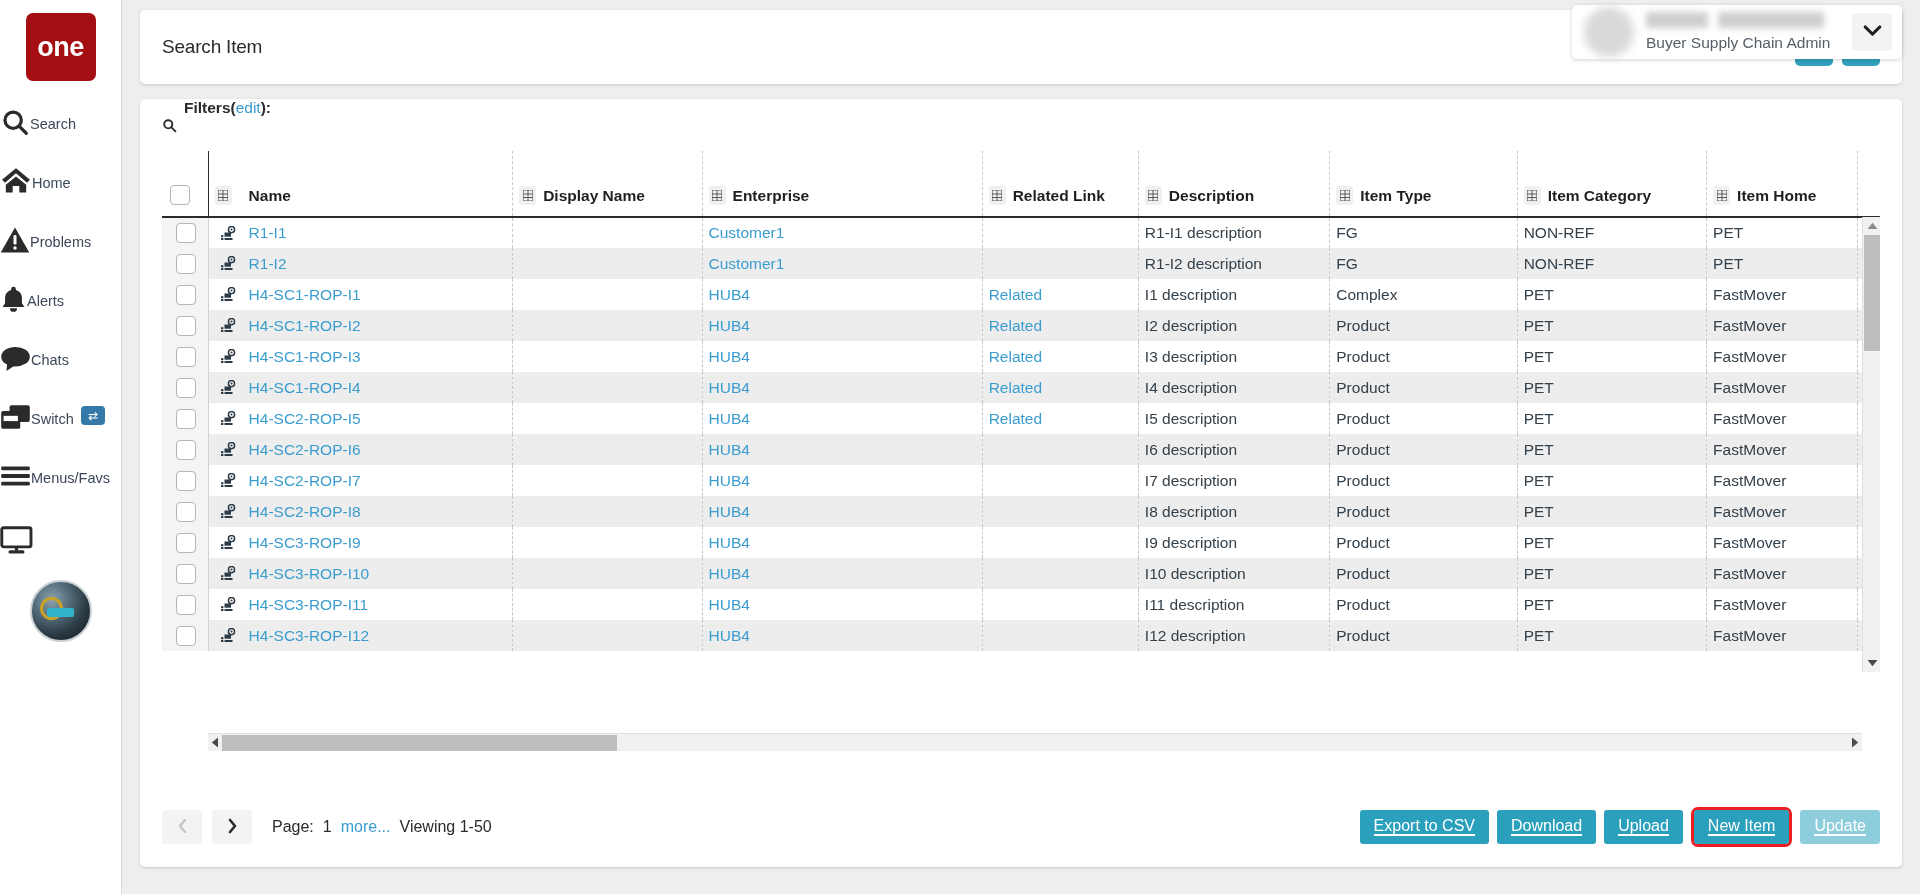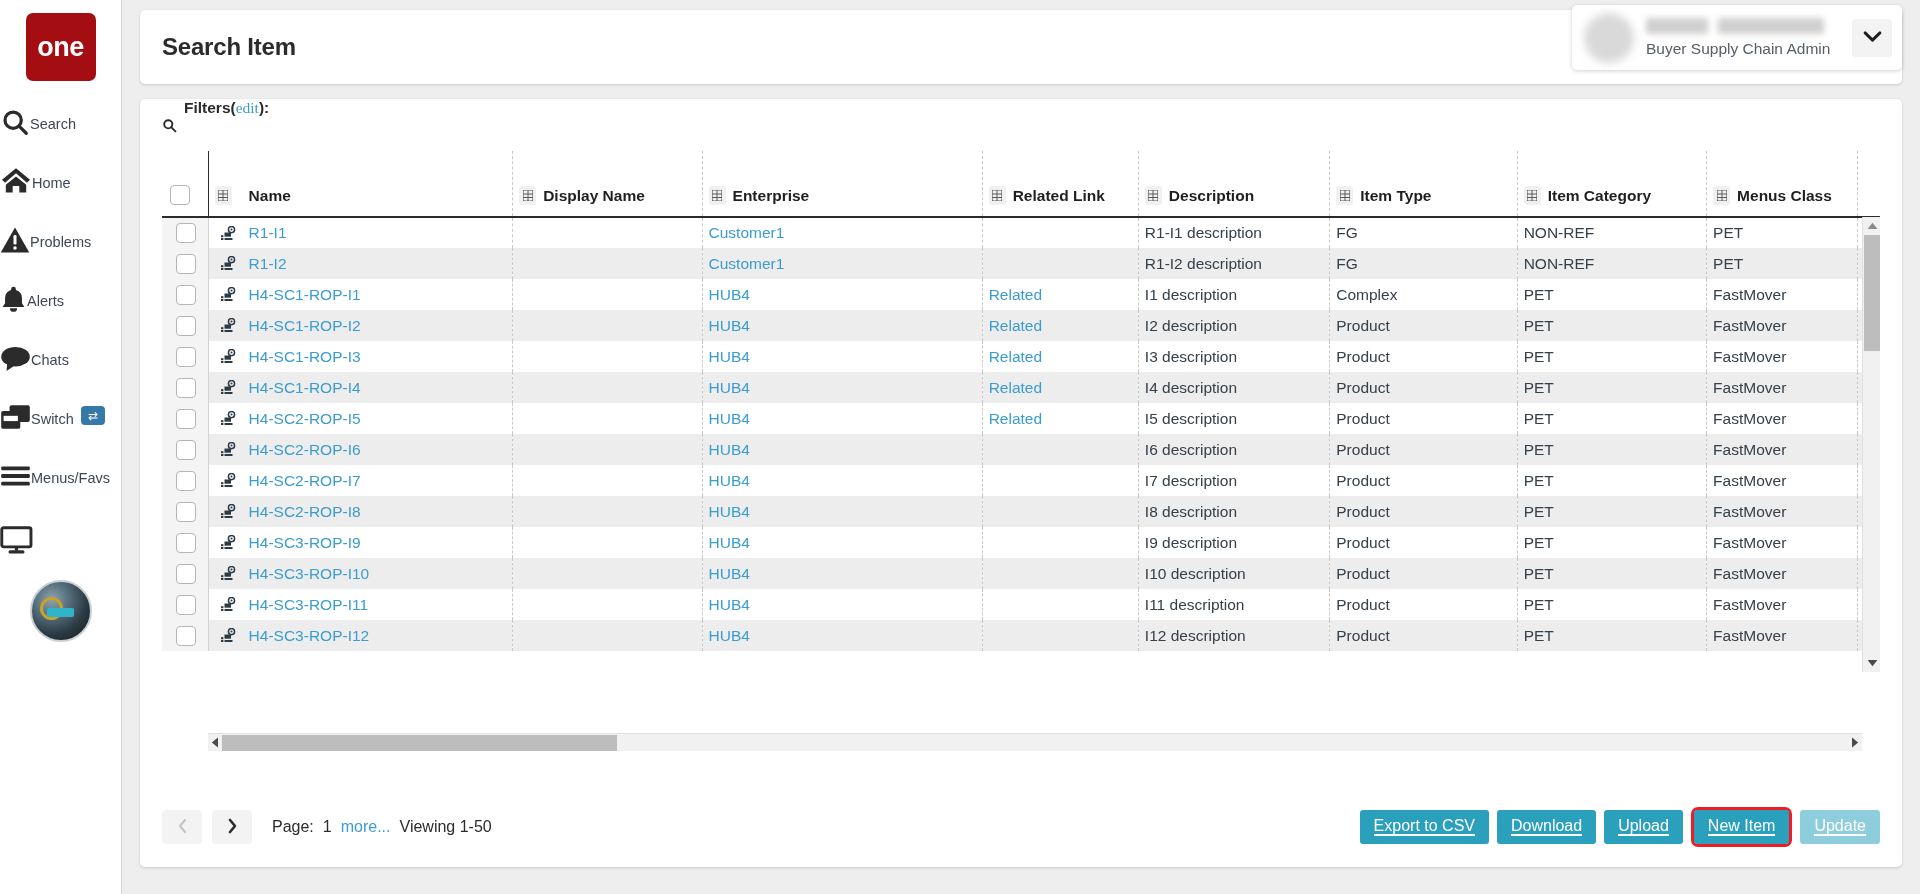--- a/index.html
+++ b/index.html
@@ -60,31 +60,31 @@
   
   .content { flex: 1; height: 894px; position: relative; padding: 0 18px; }
 
   .titlebar {
     margin-top: 10px;
     height: 74px; background: #fff; border-radius: 5px;
     box-shadow: 0 1px 3px rgba(0,0,0,.16);
     display: flex; align-items: center; padding: 0 22px;
     position: relative;
   }
-  .page-title { font-size: 24px; font-weight: 700; color: #2b2b2b; letter-spacing: -0.2px; }
+  .page-title { font-size: 19px; font-weight: 400; color: #2b2b2b; letter-spacing: -0.2px; }
   .title-actions { margin-left: auto; display: flex; gap: 9px; align-items: center; }
   .sq-btn {
     width: 38px; height: 38px; border-radius: 5px; background: #31a1bd;
     display: flex; align-items: center; justify-content: center;
     color: #fff; cursor: pointer; border: none;
   }
 
   .userbox {
     position: absolute; right: 18px; top: 5px;
-    height: 65px; min-width: 330px;
+    height: 54px; min-width: 330px;
     background: #fff; border-radius: 5px;
     box-shadow: 0 1px 4px rgba(0,0,0,.18);
     display: flex; align-items: center; padding: 0 10px 0 12px; gap: 12px;
     z-index: 5;
   }
   .u-avatar {
     width: 50px; height: 50px; border-radius: 50%;
     background: #d9d9d9; filter: blur(4px);
   }
   .u-text { display: flex; flex-direction: column; justify-content: center; }
@@ -103,21 +103,21 @@
   .panel {
     margin-top: 15px; background: #fff; border-radius: 5px;
     box-shadow: 0 1px 3px rgba(0,0,0,.16);
     height: 768px; padding: 0 22px;
     position: relative;
   }
 
   .filters { display: flex; height: 52px; font-size: 15.5px; color: #2b2b2b; }
   .filters .f-icon { margin-right: 7px; display: flex; align-items: center; color: #2b2b2b; }
   .filters b { font-weight: 700; }
-  .filters .edit { color: #3a9ccf; cursor: pointer; font-family: Liberation Serif, serif; }
+  .filters .edit { color: #3a9ccf; cursor: pointer; }
   .filters .fvals { margin-left: 11px; color: #2b2b2b; }
 
   
   .grid-wrap { position: relative; height: 600px; }
   .grid {
     width: 100%; border-collapse: collapse; table-layout: fixed;
     font-size: 15.5px; color: #34404a;
   }
   .grid col.c-chk   { width: 46px; }
   .grid col.c-ico   { width: 34px; }
@@ -477,21 +477,21 @@
               <th>
                 <div class="hdr-inner">
                   <span class="hdr-grip">
                     <svg width="10" height="11" viewBox="0 0 10 11">
                         <rect x="0" y="0" width="10" height="11" rx="1" fill="none" stroke="#5a5a5a" stroke-width="1.2"></rect>
                         <line x1="0" y1="4" x2="10" y2="4" stroke="#5a5a5a" stroke-width="1"></line>
                         <line x1="0" y1="7.5" x2="10" y2="7.5" stroke="#5a5a5a" stroke-width="1"></line>
                         <line x1="5" y1="0" x2="5" y2="11" stroke="#5a5a5a" stroke-width="1"></line>
                       </svg>
                   </span>
-                  <span>Menus Class</span>
+                  <span>Item Home</span>
                 </div>
               </th>
               <th class="nodash"></th>
             </tr>
           </thead>
           <tbody id="grid-body">
               <tr class="">
                 <td class="chkcell">
                   <span class="chk"></span>
                 </td>

